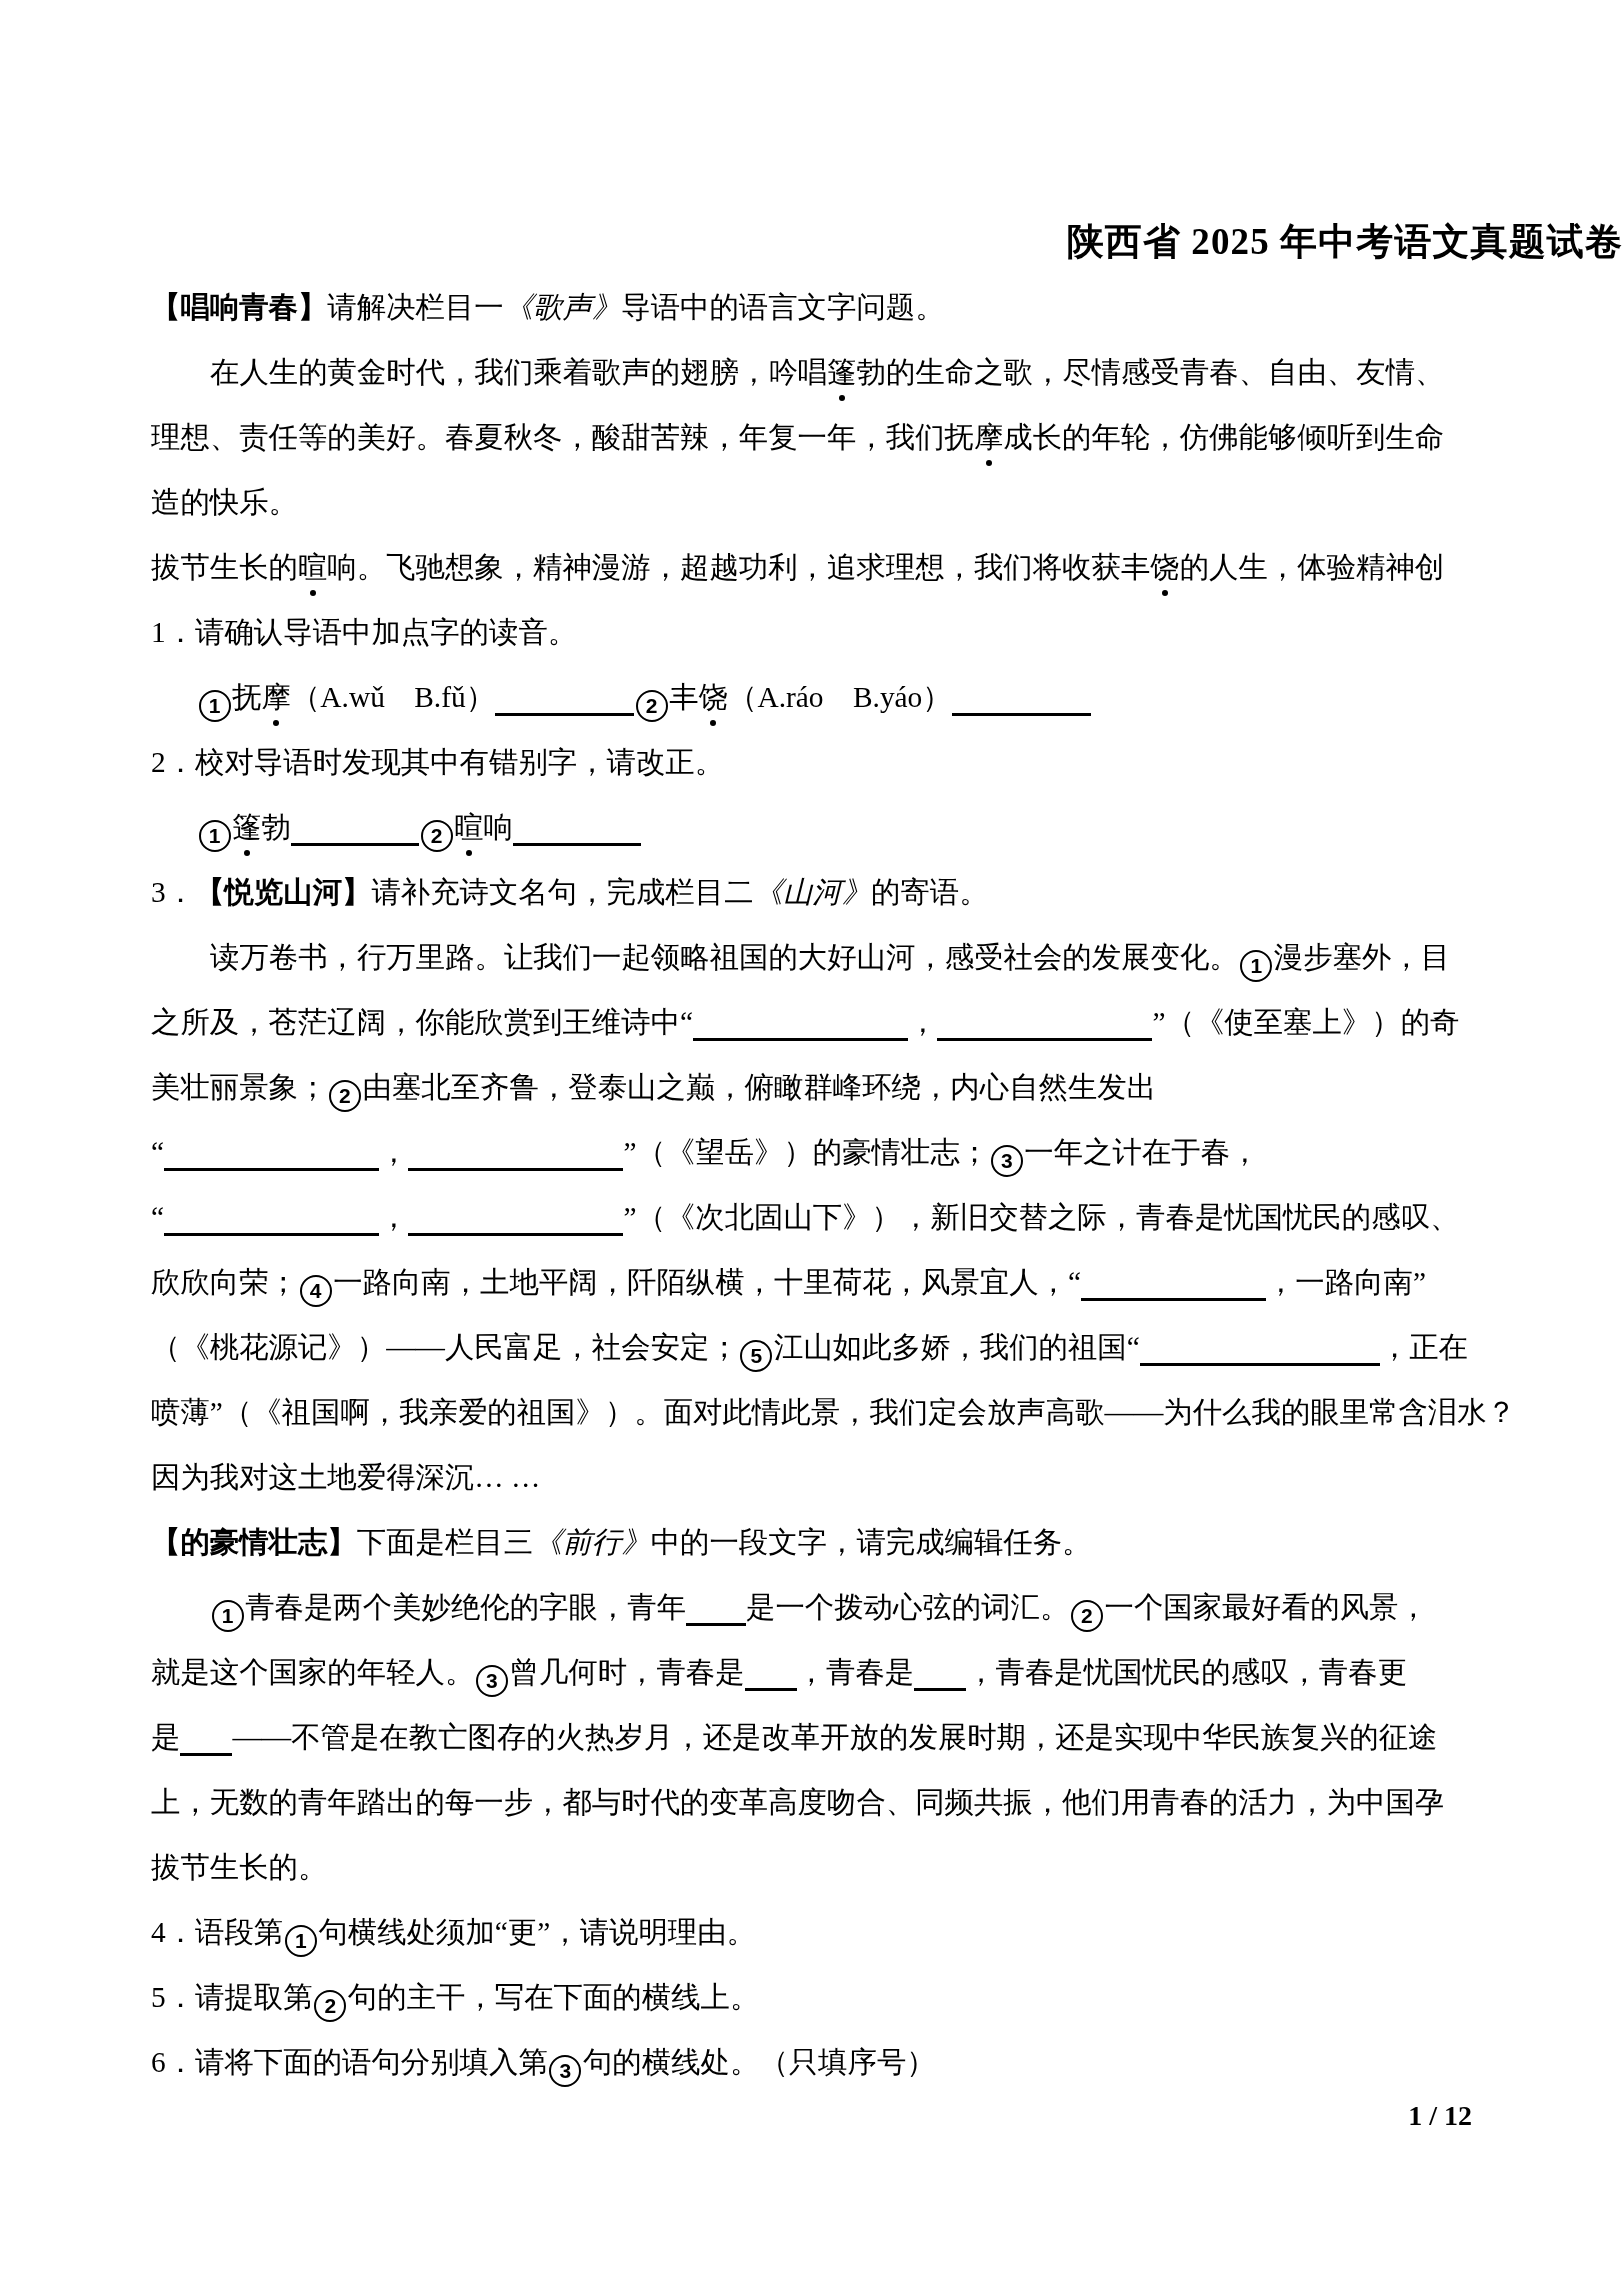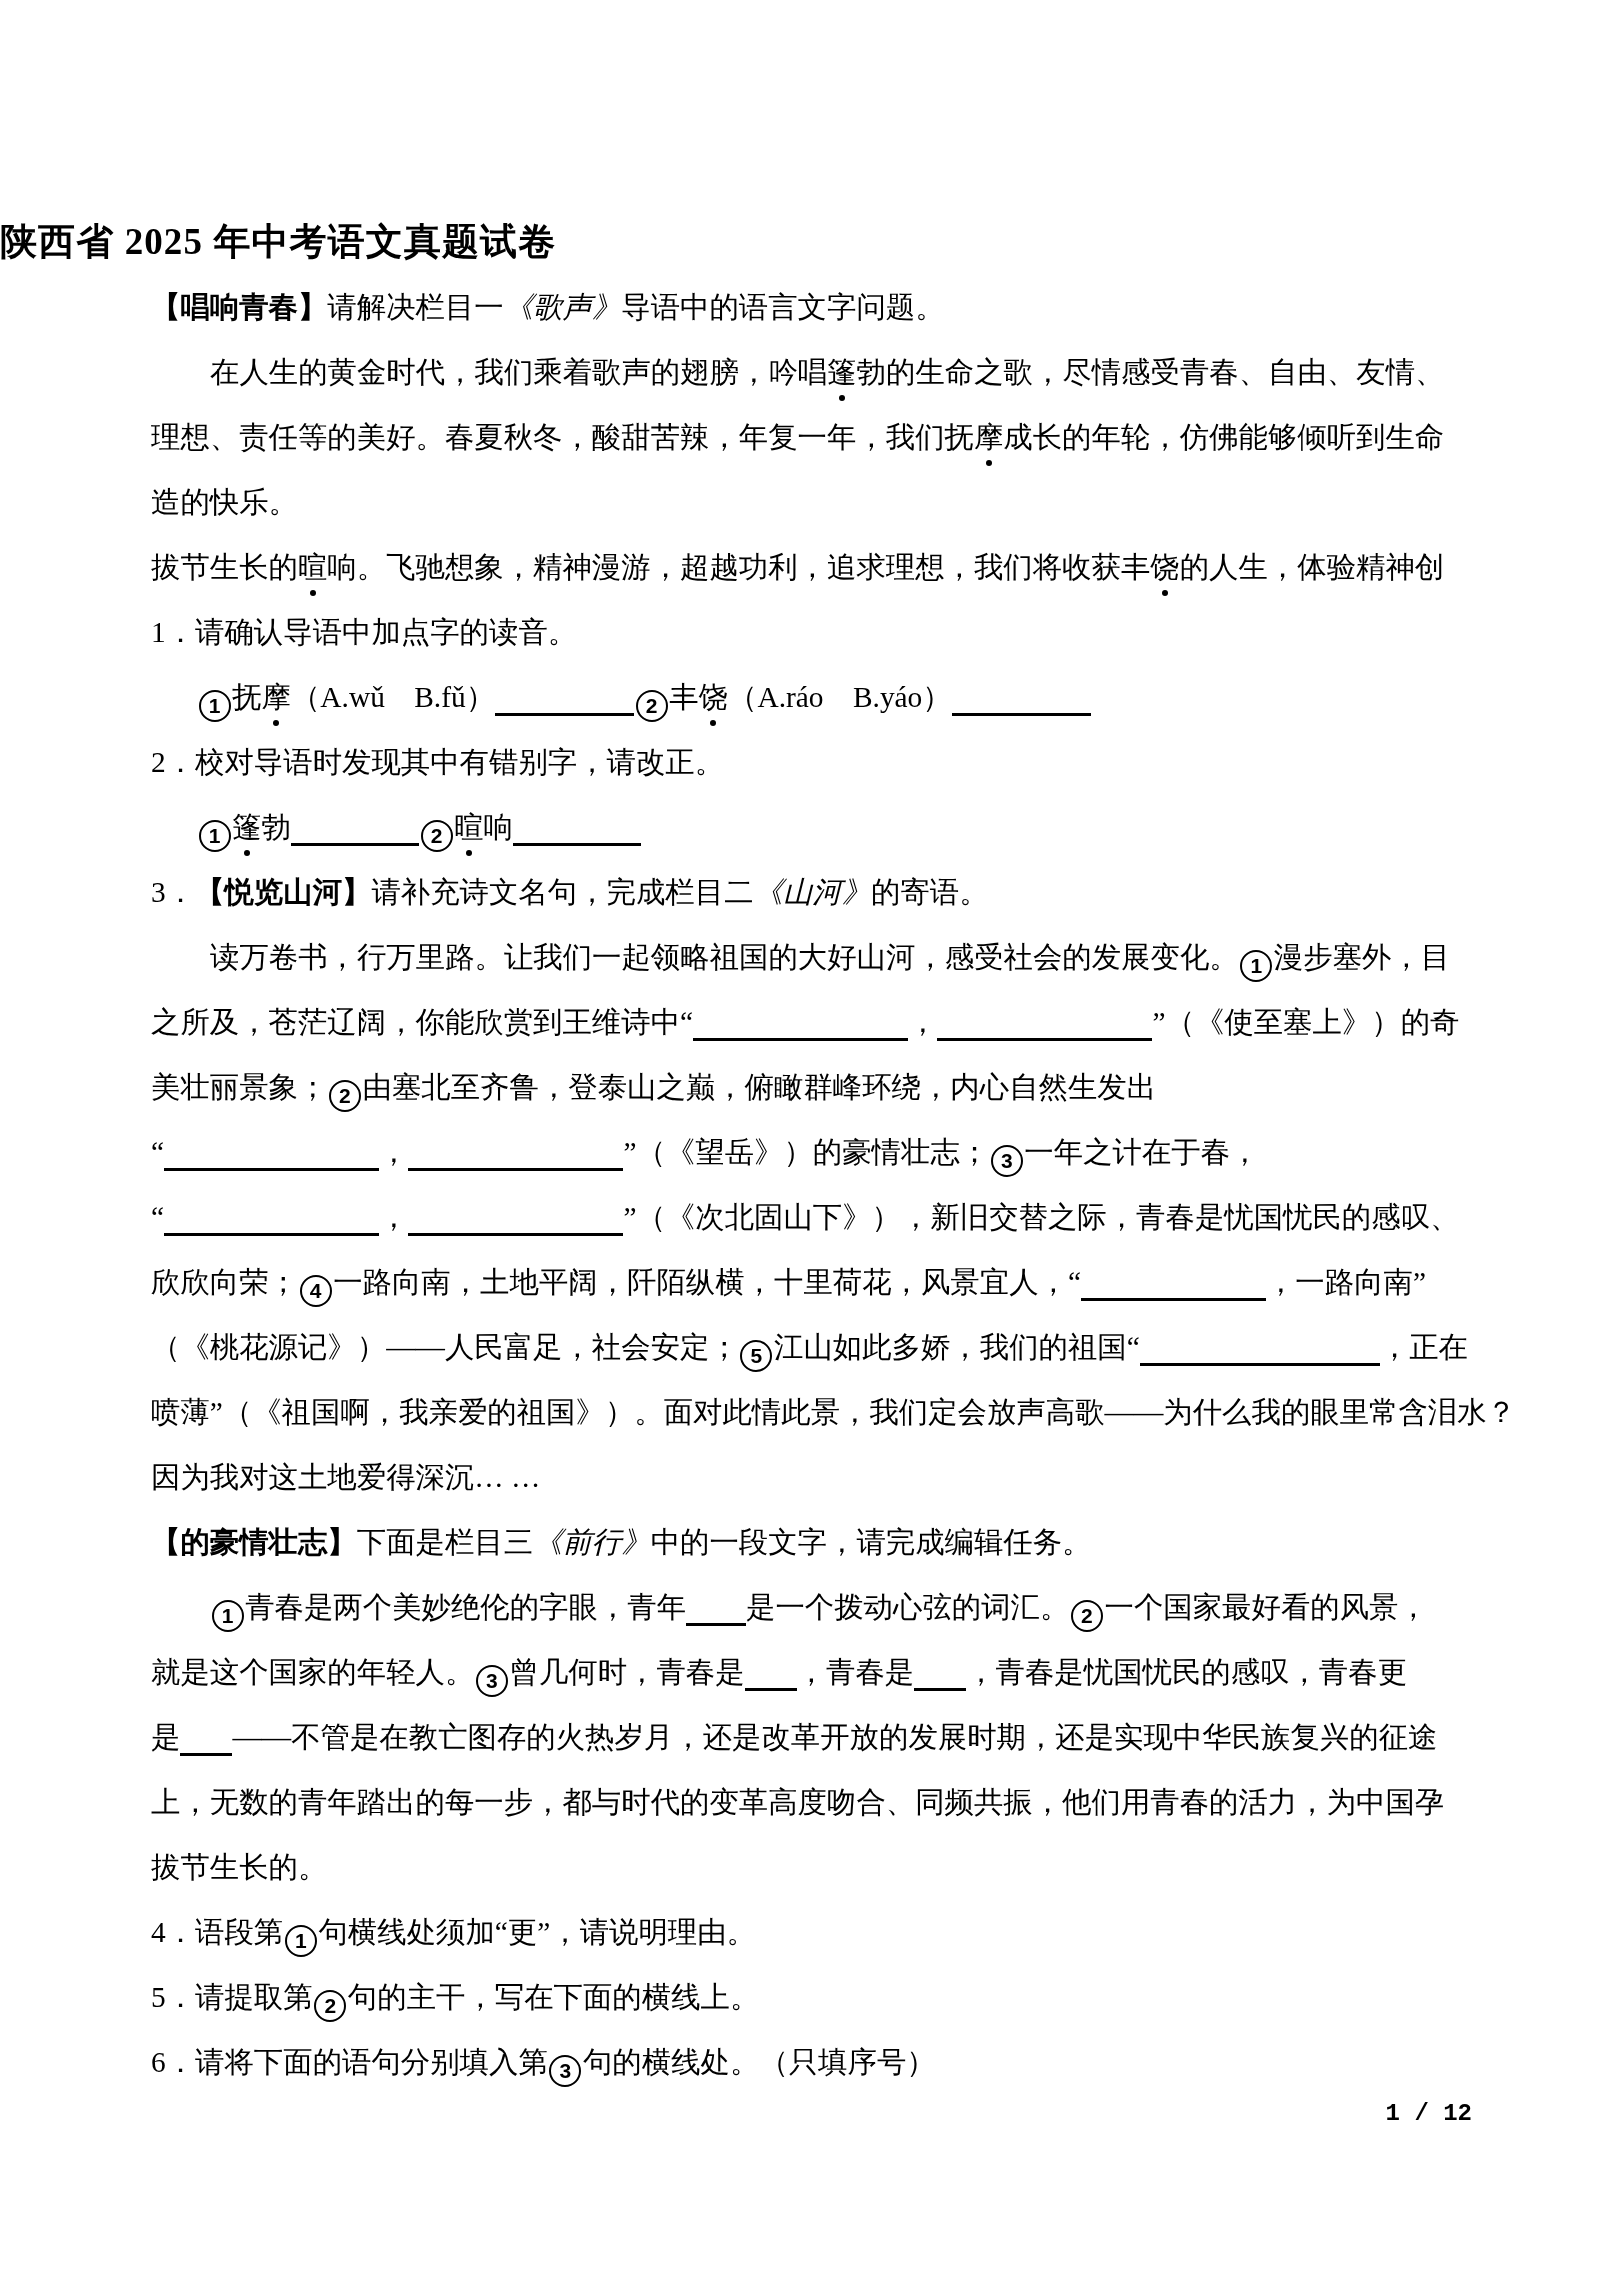--- a/index.html
+++ b/index.html
@@ -6,21 +6,21 @@
   .page{
     position:relative;
     width:1623px;height:2295px;
     background:#ffffff;
     font-family:"Liberation Serif","DejaVu Serif",serif;
     color:#000;
     overflow:hidden;
   }
   .title{
     position:absolute;top:217px;left:0;width:100%;
-    text-align:left;
+    text-align:right;
     font-size:37px;font-weight:bold;
     letter-spacing:1.1px;
     white-space:nowrap;
   }
   .content{
     position:absolute;left:151px;top:275px;width:1325px;
     font-size:29.4px;
   }
   .line{
     height:65px;line-height:65px;
@@ -42,22 +42,22 @@
     font-family:"Liberation Sans","DejaVu Sans",sans-serif;
     margin:0 1.6px;
   }
   .blank{
     display:inline-block;
     border-bottom:3.3px solid #000;
     height:22px;vertical-align:-8.7px;
   }
   .footer{
     position:absolute;top:2100px;right:151px;
-    font-size:24px;font-weight:bold;
-    font-family:Liberation Mono, monospace;
+    font-size:28px;font-weight:bold;
+    font-family:Liberation Serif, serif;
   }
 </style>
 </head>
 <body>
 
 <div class="page">
   <div class="title">陕西省 2025 年中考语文真题试卷</div>
   <div class="content">
       <div class="line"><span class="b">【唱响青春】</span><span class="">请解决栏目一</span><span class="i">《歌声》</span><span class="">导语中的语言文字问题。</span></div>
       <div class="line" style="padding-left: 59px;"><span class="">在人生的黄金时代，我们乘着歌声的翅膀，吟唱</span><span class="dotch">篷</span><span class="">勃的生命之歌，尽情感受青春、自由、友情、</span></div>

